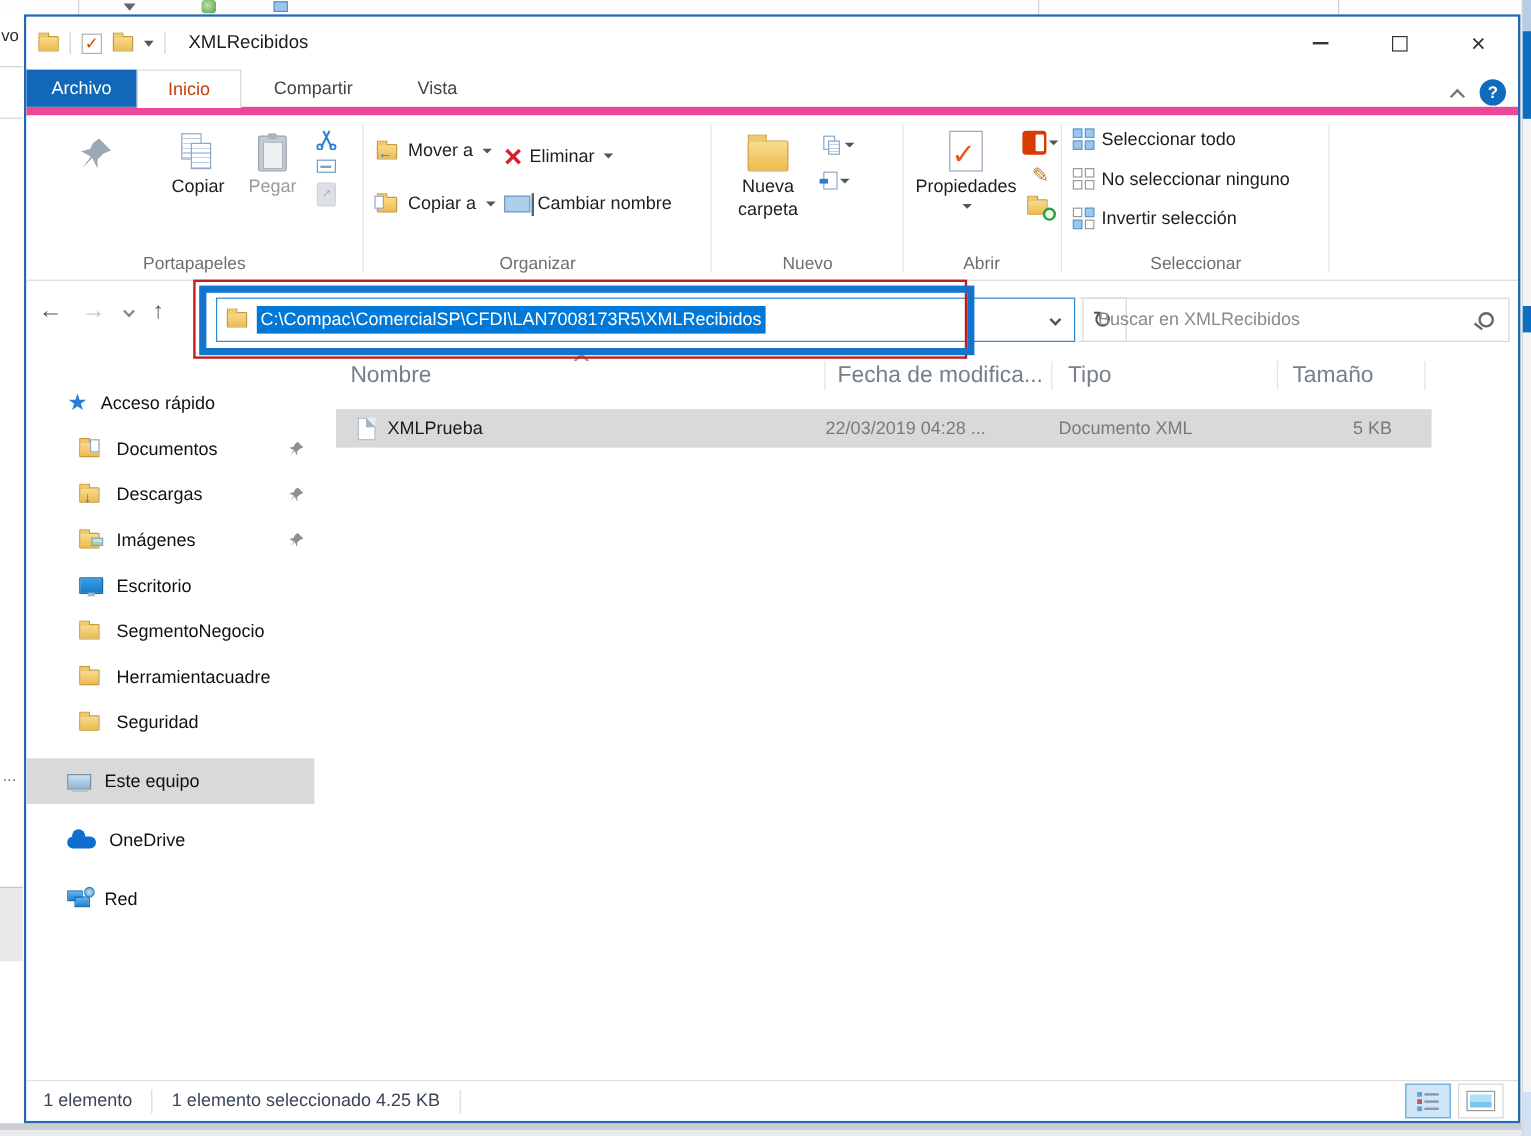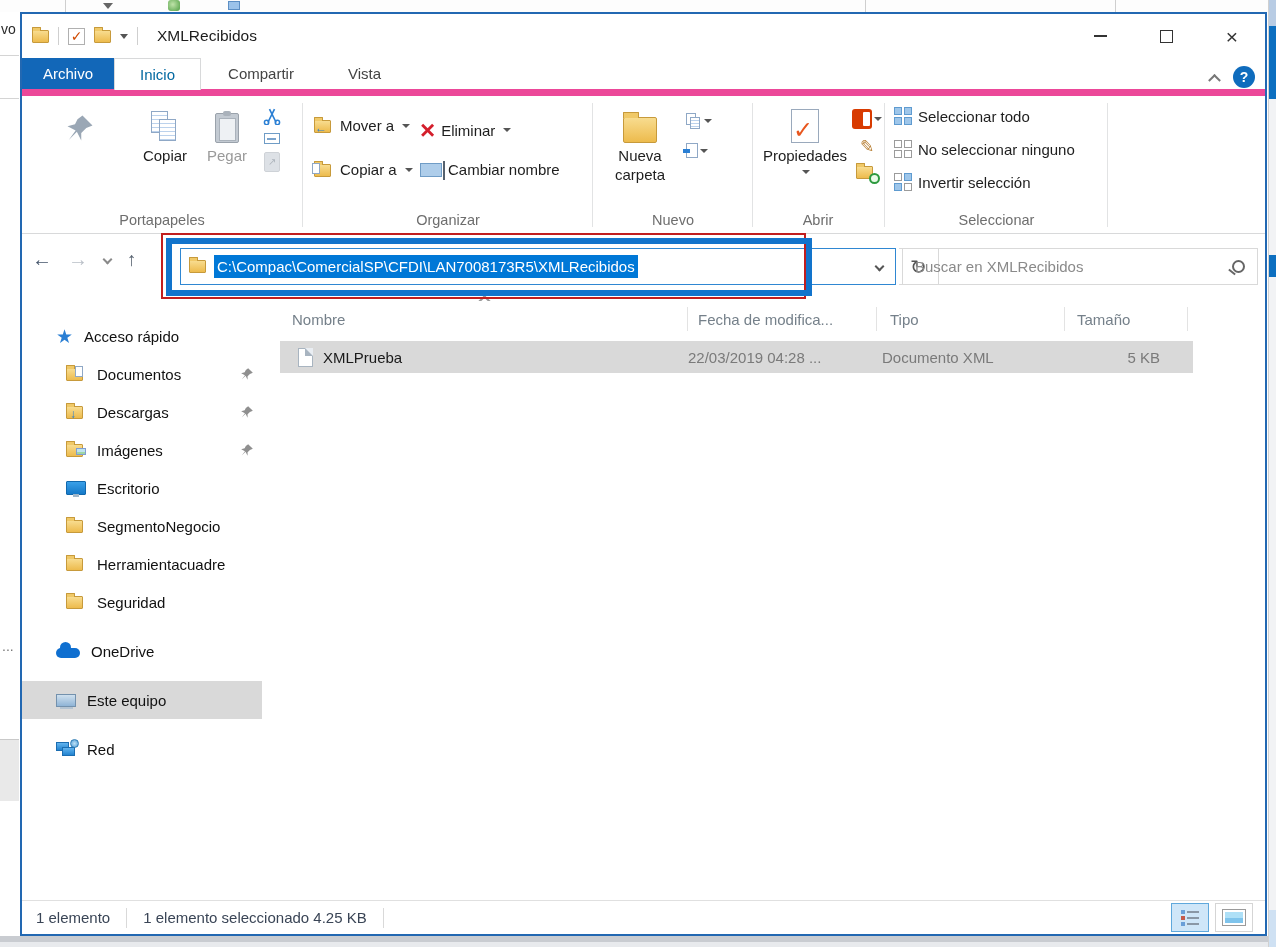--- a/index.html
+++ b/index.html
@@ -49,21 +49,21 @@
   
   .fld{position:relative;width:17px;height:13px;background:linear-gradient(180deg,#f8dc8f,#edbb4d);border:1px solid var(--c-folder_edge);border-radius:1px;display:inline-block;flex:none;}
   .fld::before{content:"";position:absolute;left:-1px;top:-4px;width:7px;height:3px;background:#f0c968;border:1px solid var(--c-folder_edge);border-bottom:0;border-radius:1px 1px 0 0;}
   .fld-big{width:34px;height:26px;border-radius:2px;}
   .fld-big::before{width:14px;height:5px;top:-6px;}
 
   
   .tabstrip{position:absolute;left:0;top:44px;width:100%;height:38px;background:#fff;border-bottom:7px solid #ec4899;display:flex;align-items:stretch;}
   .tab{display:flex;align-items:center;justify-content:center;font-size:15px;color:#444;padding:0 27px;}
   .tab-file{background:var(--c-tab_blue);color:#fff;padding:0 21px;}
-  .tab-active{background:#fff;border:1px solid #d8d9da;border-bottom:none;color:#0369a1;margin-bottom:-1px;z-index:2;padding:0 25px;}
+  .tab-active{background:#fff;border:1px solid #d8d9da;border-bottom:none;color:#c2410c;margin-bottom:-1px;z-index:2;padding:0 25px;}
   .strip-right{position:absolute;right:10px;top:44px;height:38px;display:flex;align-items:center;gap:14px;}
   .chev{display:inline-block;width:9px;height:9px;border-right:2px solid #777;border-bottom:2px solid #777;}
   .chev-up{transform:rotate(-135deg) translate(-2px,-2px);}
   .chev-down{transform:rotate(45deg);width:7px;height:7px;border-color:#555;}
   .help-btn{width:22px;height:22px;border-radius:50%;background:var(--c-help_blue);color:#fff;font-size:14px;font-weight:bold;display:flex;align-items:center;justify-content:center;}
 
   
   .ribbon{position:absolute;left:0;top:83px;width:100%;height:137px;background:#fff;border-bottom:1px solid #d8d9da;}
   .rgroup{position:absolute;top:0;height:136px;}
   .rdiv{position:absolute;top:6px;width:1px;height:124px;background:#e2e3e4;}
@@ -147,21 +147,21 @@
   .cloud-ic{position:relative;width:24px;height:10px;background:#0f6fd0;border-radius:8px;flex:none;margin-top:4px;}
   .cloud-ic::before{content:"";position:absolute;left:4px;top:-6px;width:11px;height:11px;background:#0f6fd0;border-radius:50%;}
   .net-ic{position:relative;width:20px;height:14px;flex:none;}
   .net-ic i{position:absolute;width:13px;height:9px;background:linear-gradient(180deg,#62b4ef,#2283cf);border:1px solid #1b6db1;}
   .net-ic i:nth-child(1){left:0;top:0;}
   .net-ic i:nth-child(2){left:6px;top:5px;}
   .net-ic b{position:absolute;right:-3px;top:-3px;width:9px;height:9px;border-radius:50%;background:radial-gradient(circle,#bde2f7,#4e9ad4);border:1px solid #2e7cb4;}
 
   
   .filelist{position:absolute;left:250px;top:0;right:3px;height:100%;}
-  .lheader{display:flex;height:30px;align-items:flex-end;font-size:15px;color:#75808a;}
+  .lheader{display:flex;height:30px;align-items:flex-start;font-size:19px;color:#75808a;}
   .hcell{height:24px;display:flex;align-items:center;border-right:1px solid #e3e3e3;}
   .h-name{width:416px;padding-left:20px;}
   .h-date{width:189px;padding-left:10px;}
   .h-type{width:188px;padding-left:13px;}
   .h-size{width:123px;padding-left:12px;}
   .lrow{display:flex;height:32px;align-items:center;margin-top:10px;background:var(--c-selection_gray);width:913px;margin-left:8px;font-size:15px;}
   .c-name{width:408px;display:flex;align-items:center;gap:10px;padding-left:18px;color:#1a1a1a;}
   .c-date{width:189px;color:#7a7a7a;}
   .c-type{width:188px;color:#7a7a7a;padding-left:5px;}
   .c-size{width:115px;color:#7a7a7a;text-align:right;padding-right:20px;}
@@ -473,27 +473,27 @@
               <span class="fld"></span>
             </span>
           <span>Herramientacuadre</span>
         </div>
         <div class="side-item lvl2">
           <span class="ic">
               <span class="fld"></span>
             </span>
           <span>Seguridad</span>
         </div>
+        <div class="side-item gap sel">
+          <span class="pc-ic"></span>
+          <span>Este equipo</span>
+        </div>
         <div class="side-item gap">
           <span class="cloud-ic"></span>
           <span>OneDrive</span>
-        </div>
-        <div class="side-item gap sel">
-          <span class="pc-ic"></span>
-          <span>Este equipo</span>
         </div>
         <div class="side-item gap">
           <span class="net-ic">
               <i></i>
               <i></i>
               <b></b>
             </span>
           <span>Red</span>
         </div>
       </div>

